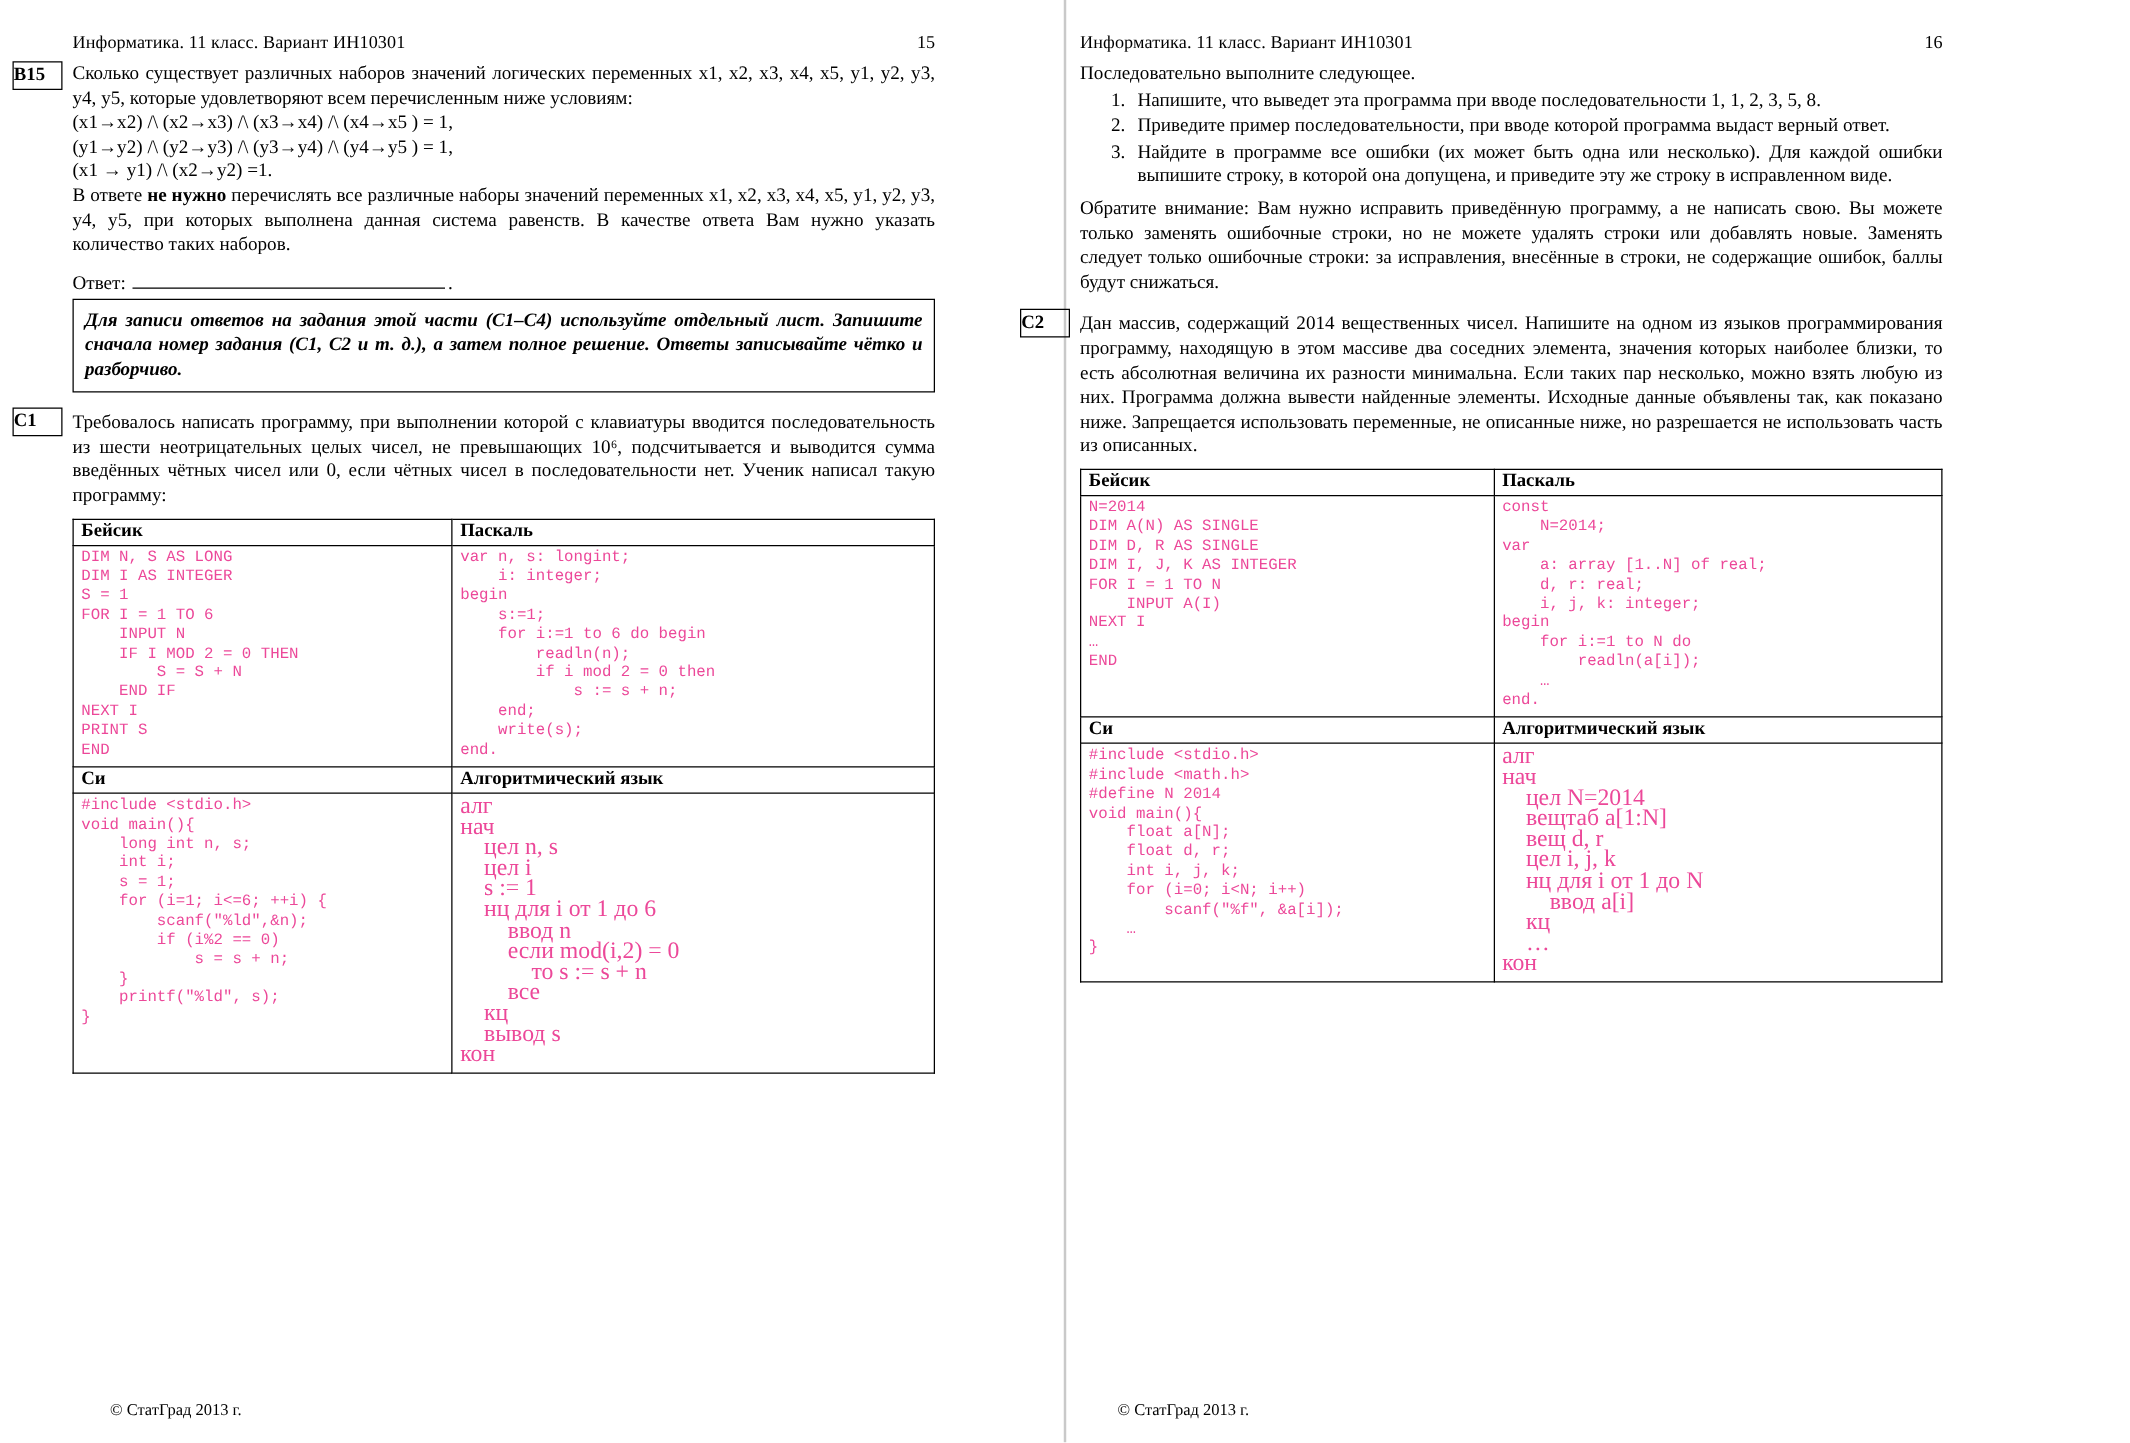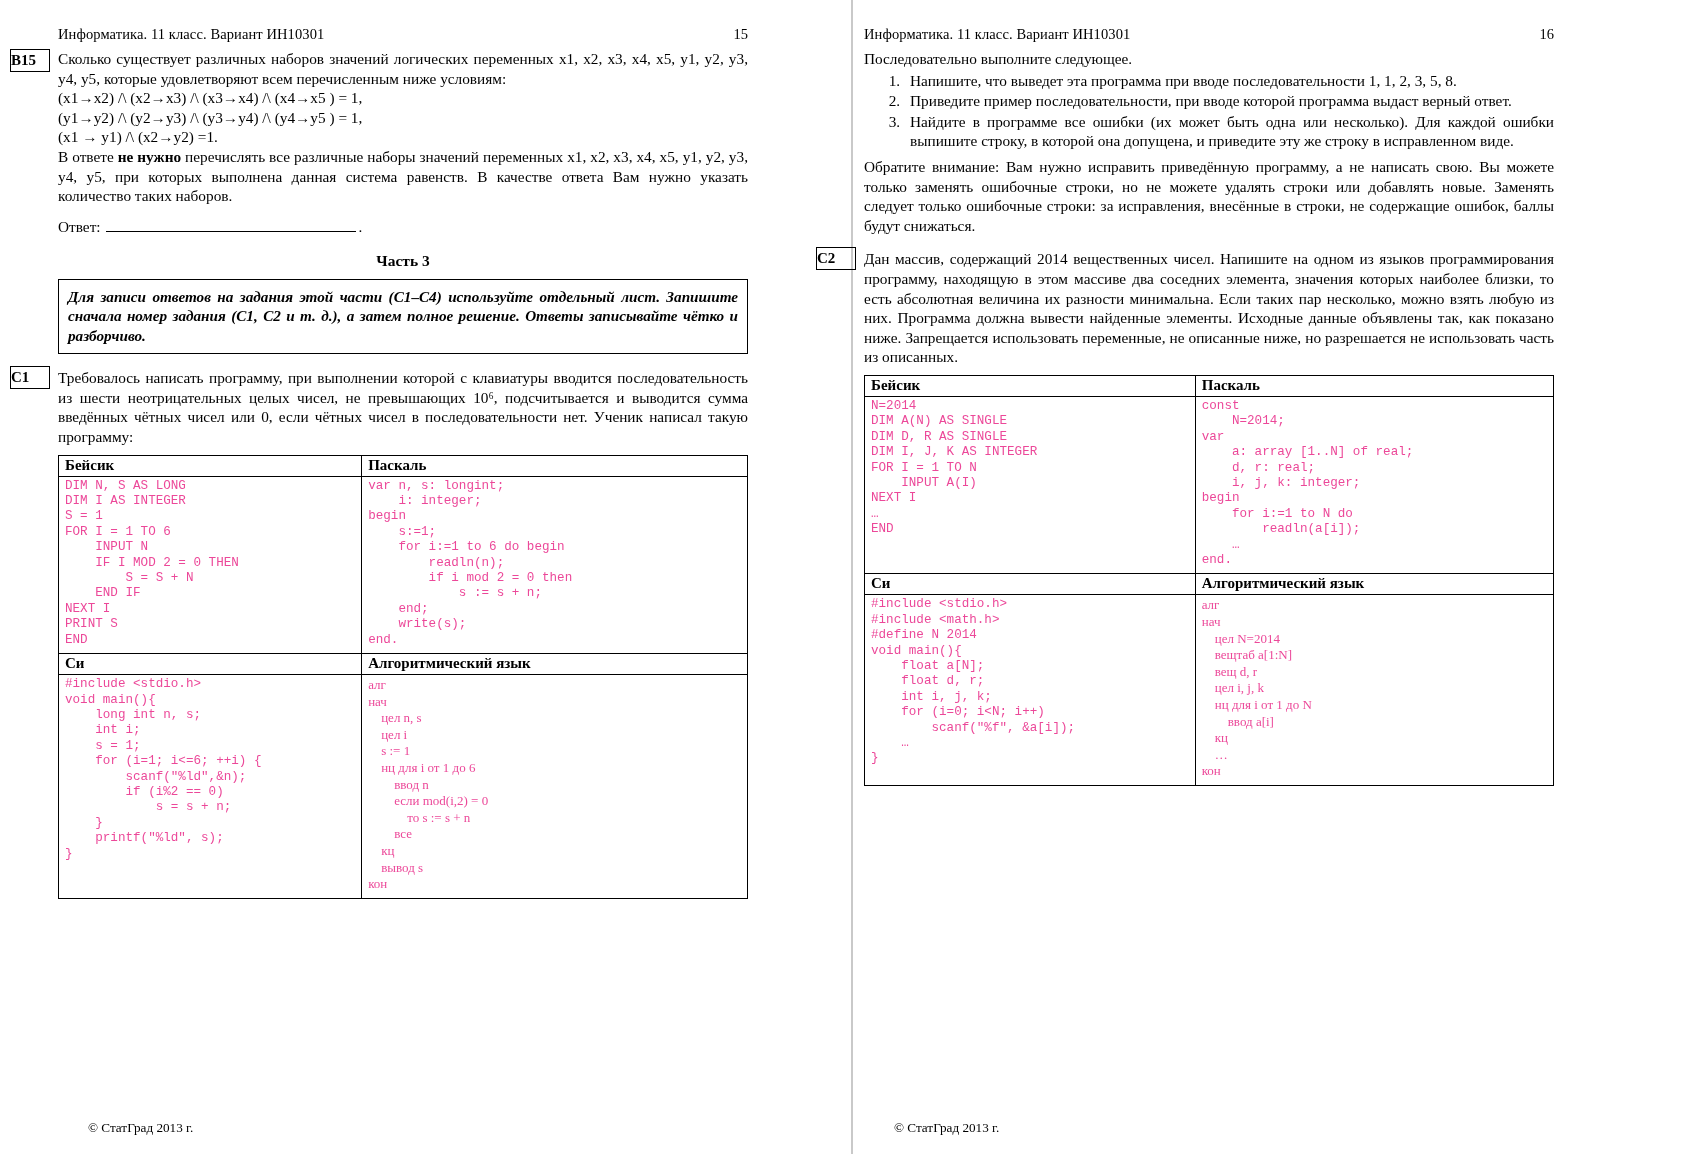--- a/index.html
+++ b/index.html
@@ -125,21 +125,21 @@
   pre.code {
     margin: 0;
     font-family: "Liberation Mono", monospace;
     font-size: 12.6px;
     line-height: 15.4px;
     white-space: pre;
     color: #ec4899;
   }
   pre.code.alg {
     font-family: "Liberation Serif", serif;
-    font-size: 13px;
+    font-size: 19px;
     line-height: 16.6px;
   }
 
   .copyright {
     position: absolute;
     bottom: 18px;
     left: 88px;
     font-size: 13.2px;
   }
 </style>
@@ -163,21 +163,20 @@
         <p class="just">(x1→x2) /\ (x2→x3) /\ (x3→x4) /\ (x4→x5 ) = 1,</p>
         <p class="just">(y1→y2) /\ (y2→y3) /\ (y3→y4) /\ (y4→y5 ) = 1,</p>
         <p class="just">(x1 → y1) /\ (x2→y2) =1.</p>
         <p class="just"><span>В ответе </span><b>не нужно</b><span> перечислять все различные наборы значений переменных x1, x2, x3, x4, x5, y1, y2, y3, y4, y5, при которых выполнена данная система равенств. В качестве ответа Вам нужно указать количество таких наборов.</span></p>
         <div class="ans-line">
           <span>Ответ:</span>
           <span class="rule"></span><span>.</span>
         </div>
       </div>
 
-      <div class="part-title">Часть 3</div>
       <div class="note-box">Для записи ответов на задания этой части (C1–C4) используйте отдельный лист. Запишите сначала номер задания (C1, C2 и т. д.), а затем полное решение. Ответы записывайте чётко и разборчиво.</div>
 
       <div class="block">
         <div class="qbox" style="top:-2px;">C1</div>
         <p class="just">Требовалось написать программу, при выполнении которой с клавиатуры вводится последовательность из шести неотрицательных целых чисел, не превышающих 10⁶, подсчитывается и выводится сумма введённых чётных чисел или 0, если чётных чисел в последовательности нет. Ученик написал такую программу:</p>
       </div>
 
       <table class="codetable">
         <tbody>
             <tr>

